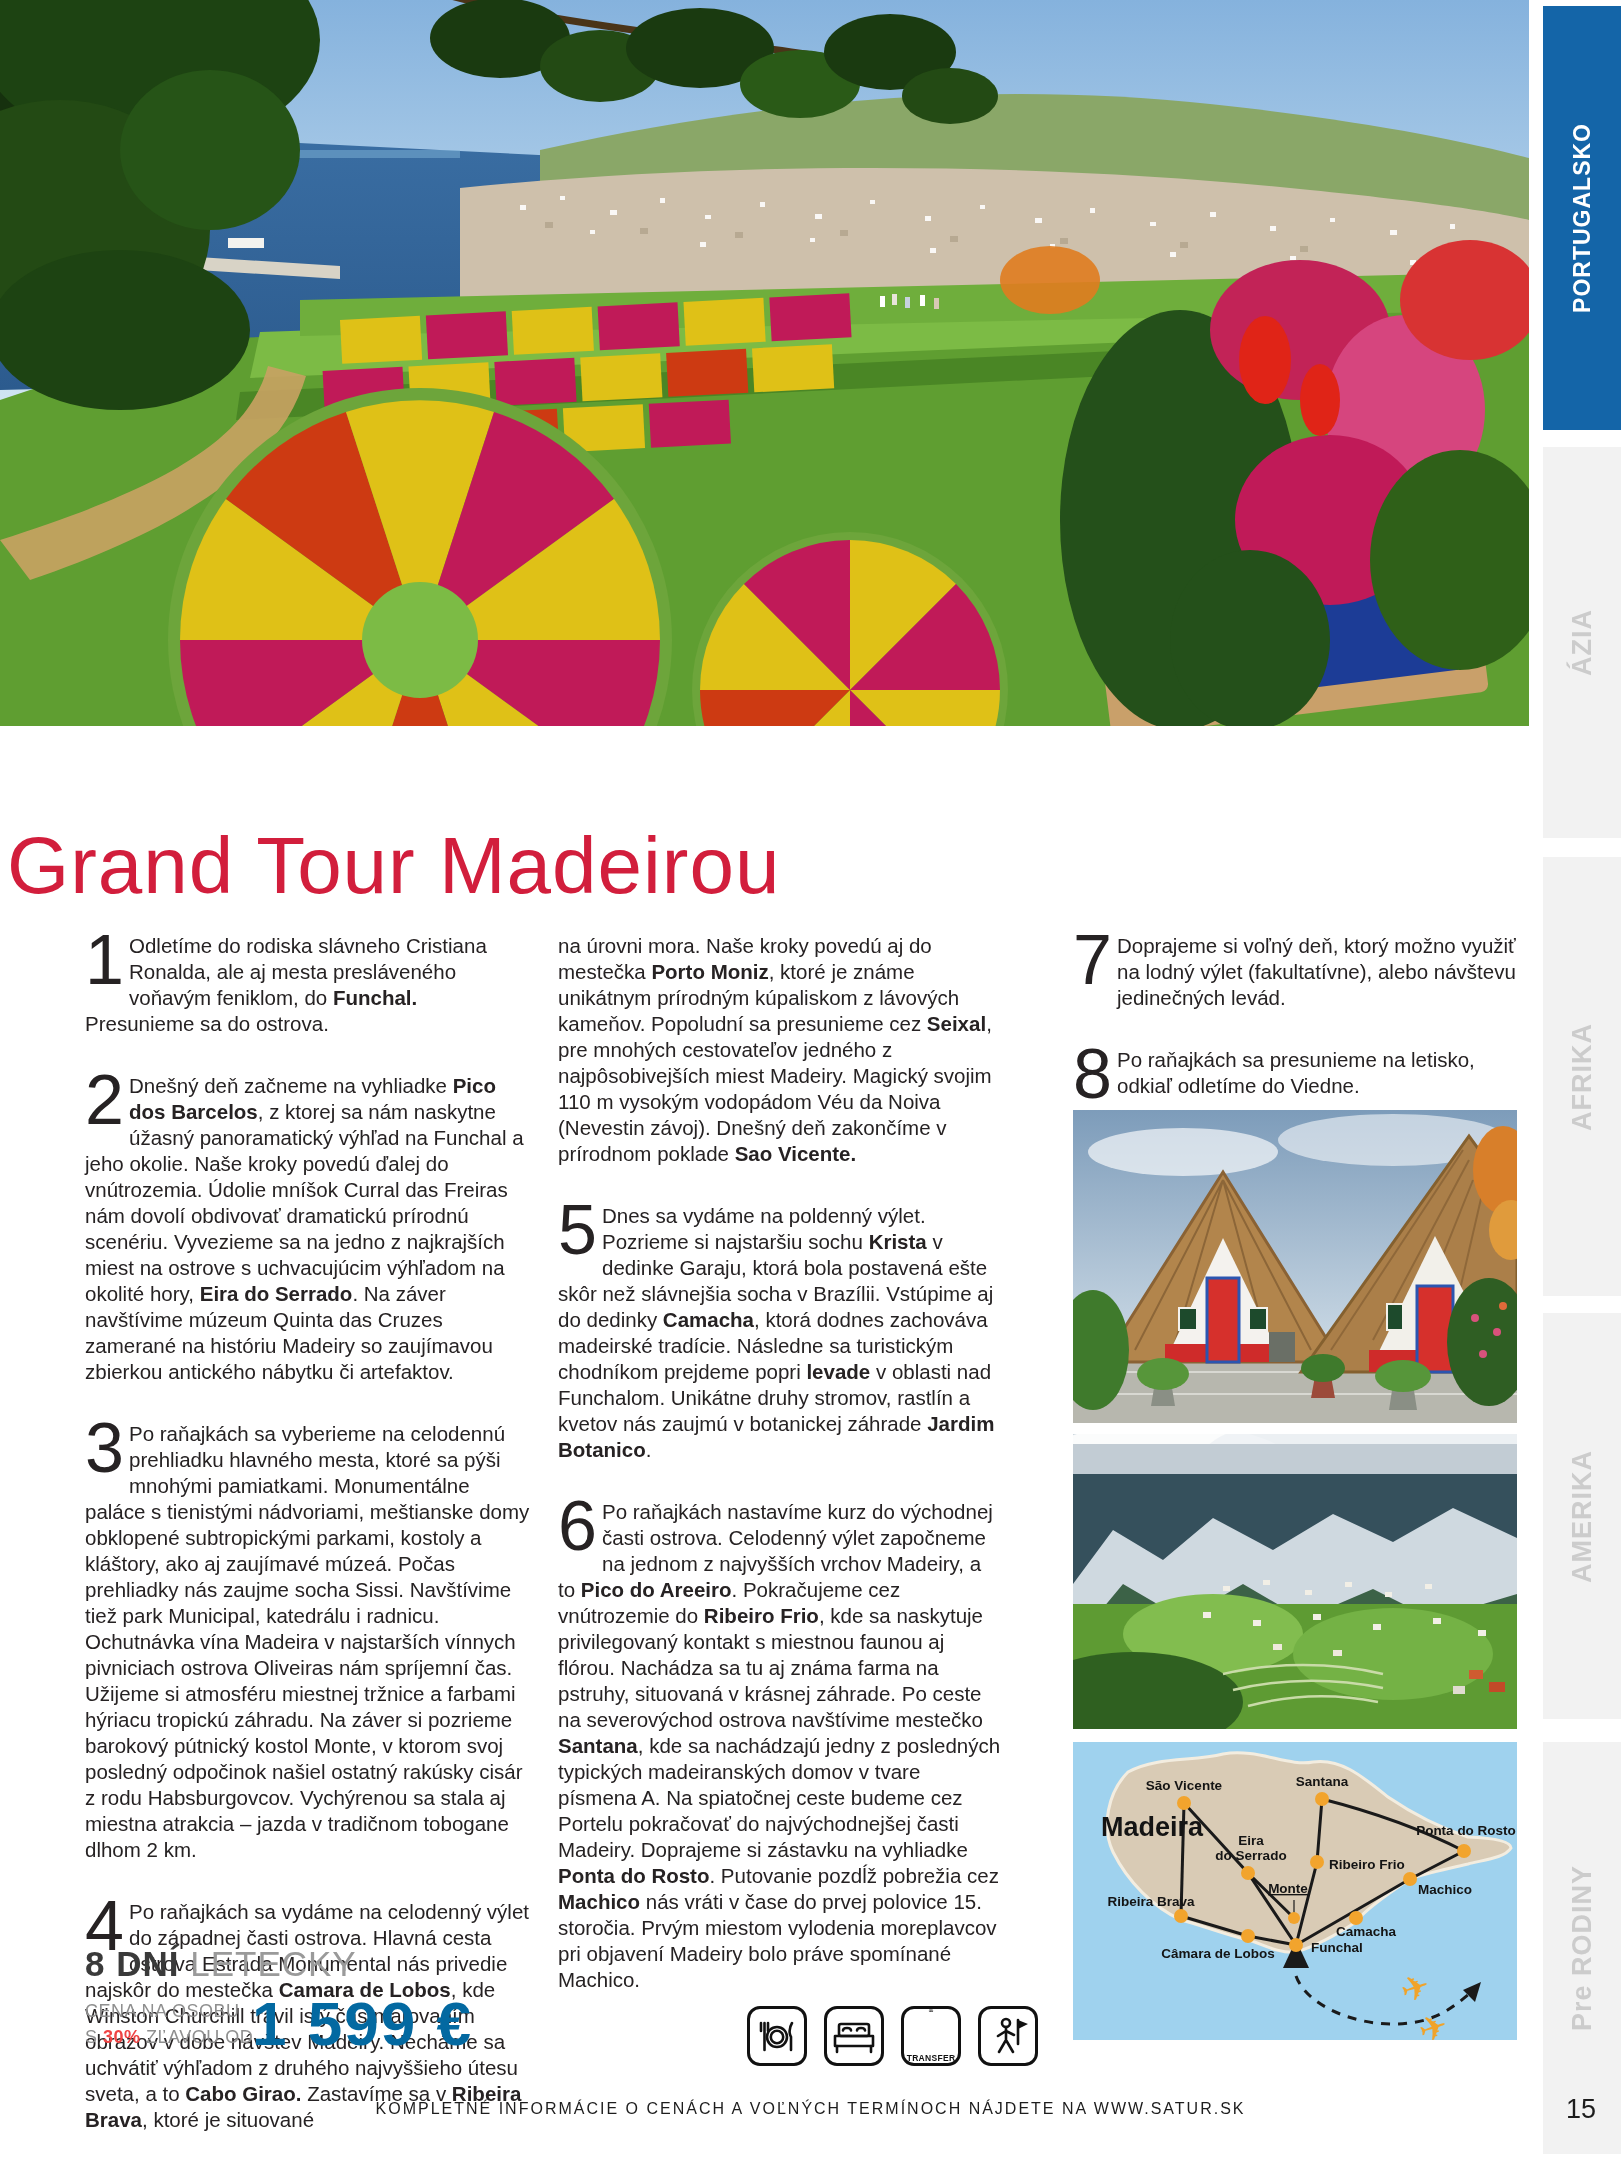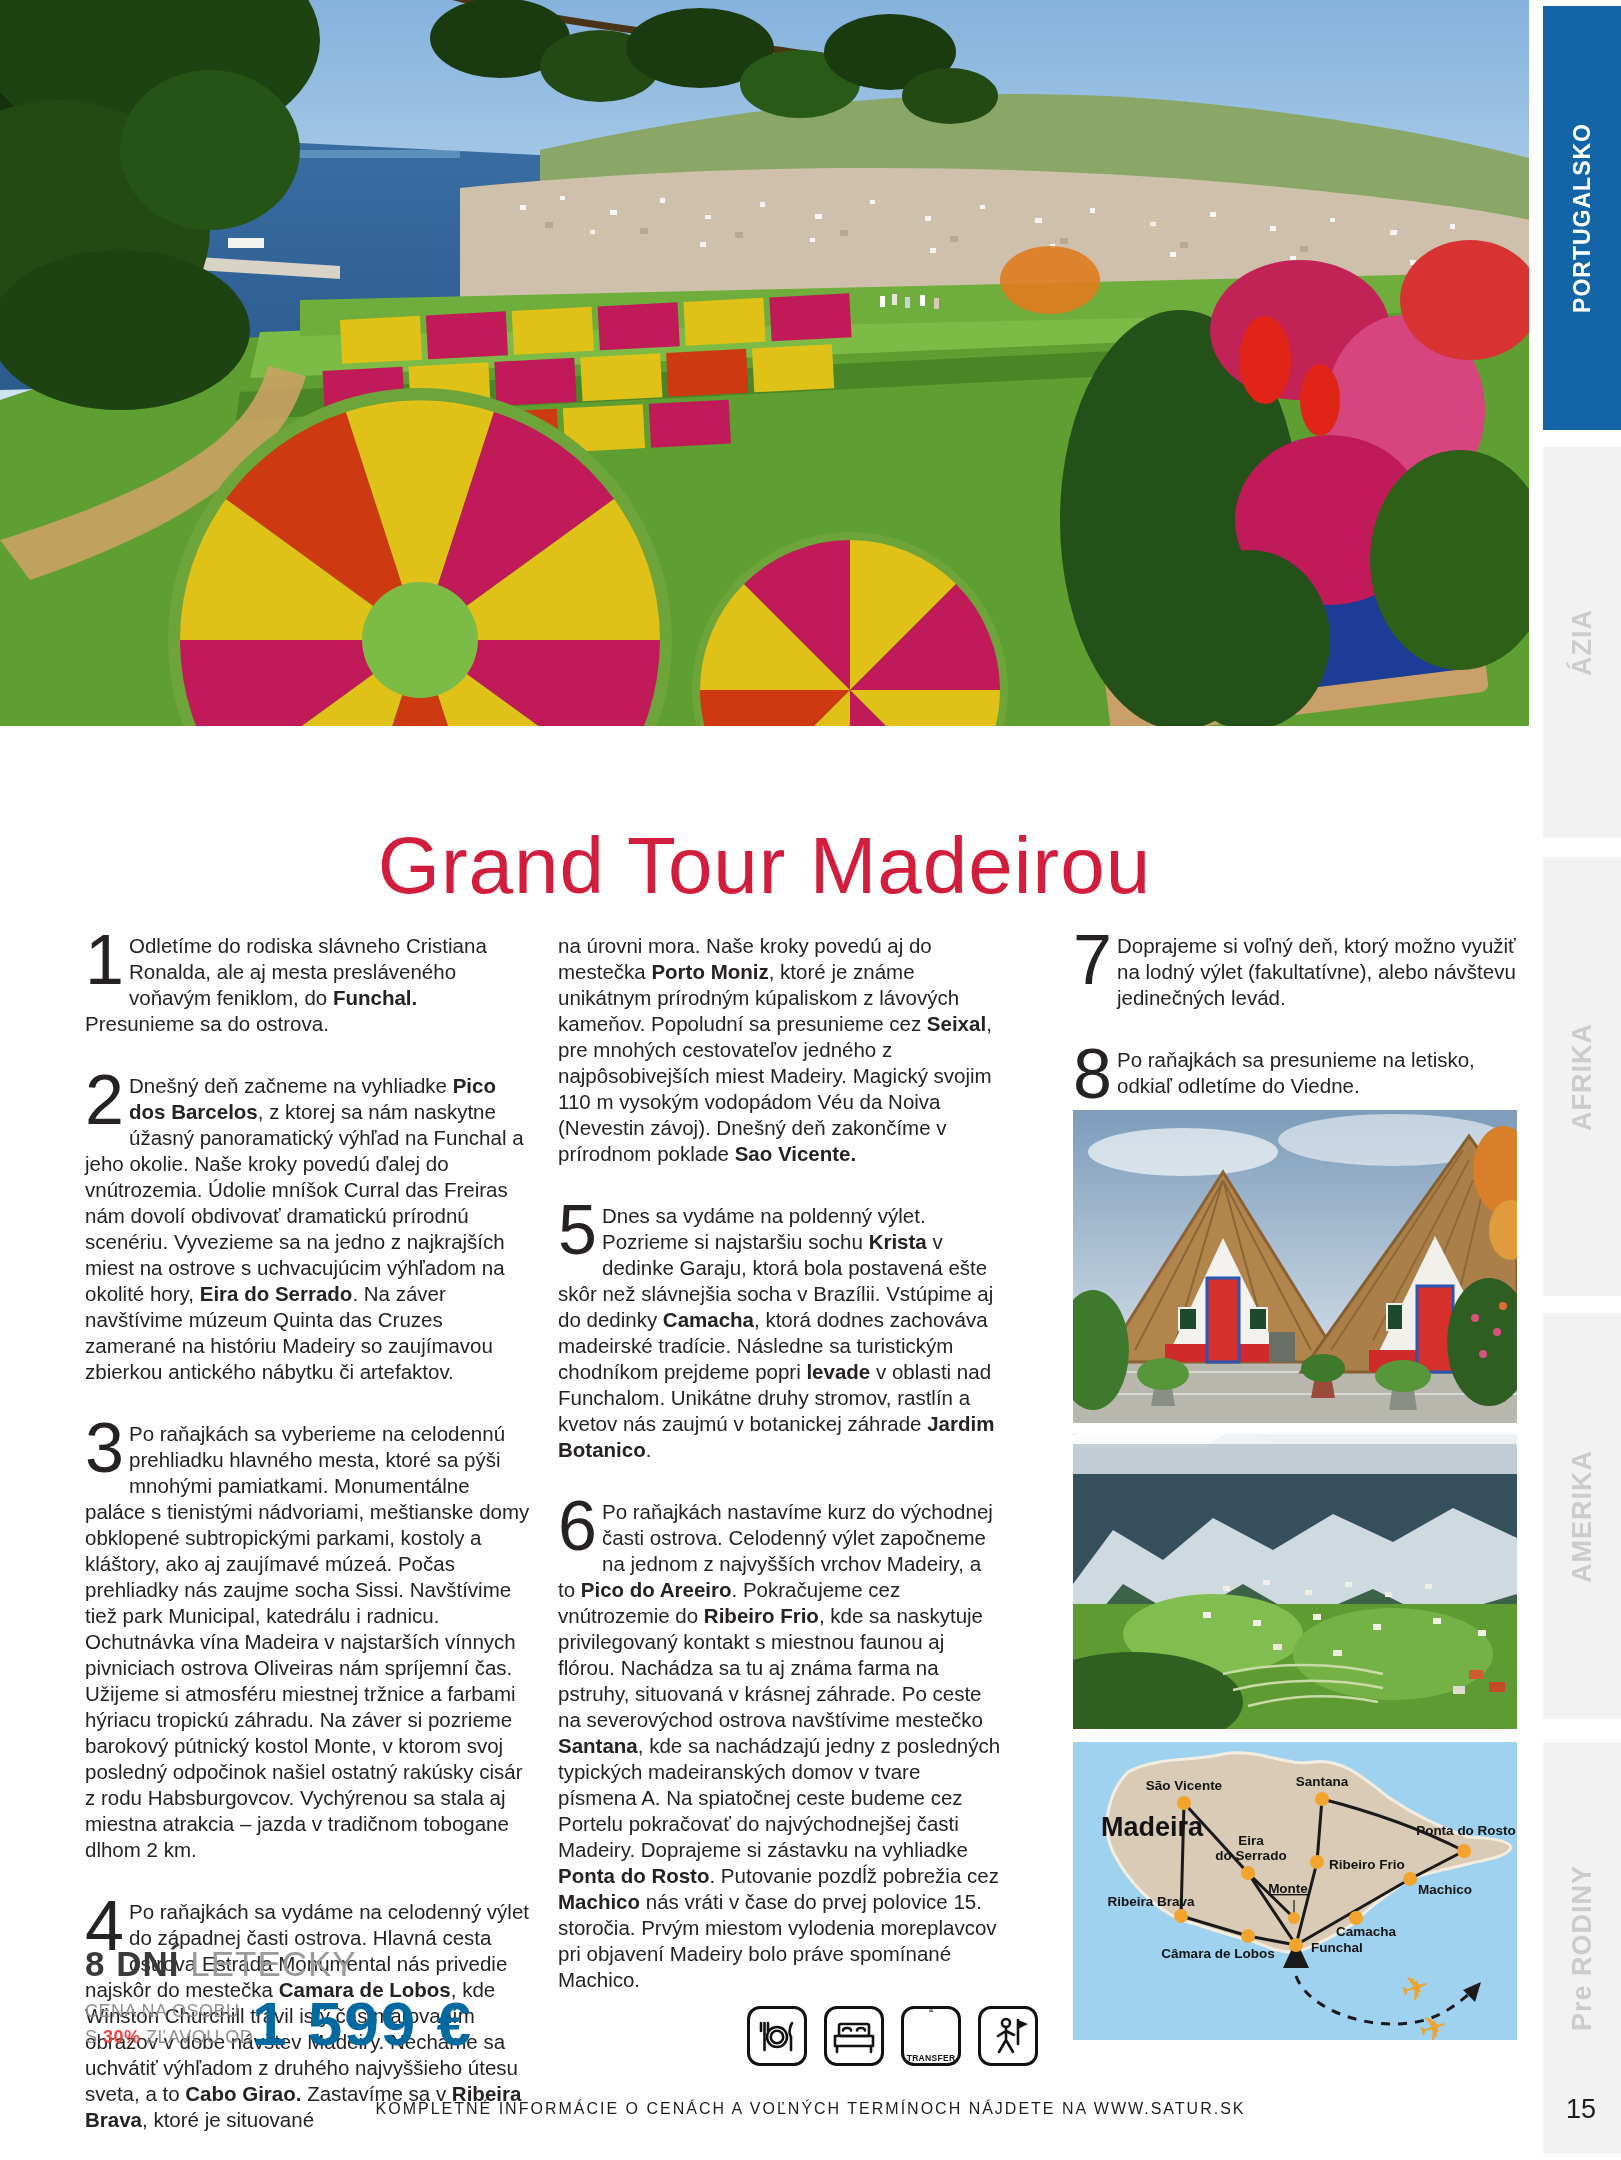--- a/index.html
+++ b/index.html
@@ -12,22 +12,22 @@
 
   
   .tab{position:absolute;left:1543px;width:78px;display:flex;align-items:center;justify-content:center;}
   .tab span{writing-mode:vertical-rl;transform:rotate(180deg);font-weight:700;letter-spacing:1px;white-space:nowrap;}
   .tab-active{background:#1465a8;}
   .tab-active span{color:#ffffff;font-size:23px;}
   .tab-idle{background:#f2f2f2;}
   .tab-idle span{color:#cccccc;font-size:27px;}
 
   
-  .title{position:absolute;left:0;top:766px;width:1529px;text-align:center;
-         font-size:80px;font-weight:300;color:#d21e3c;letter-spacing:1px;}
+  .title{position:absolute;left:0;top:766px;width:1529px;
+         font-size:80px;font-weight:300;color:#d21e3c;letter-spacing:1px;padding-left:7px;}
 
   
   .col{position:absolute;top:933px;font-size:20.5px;line-height:26px;}
   .col-1{left:85px;width:445px;}
   .col-2{left:558px;width:445px;}
   .col-3{left:1073px;width:447px;}
   .day-block{margin:0 0 36px 0;}
   .day-num{float:left;width:44px;font-size:70px;line-height:54px;font-weight:300;
            letter-spacing:-2px;color:#262223;}
   .day-text{margin:0;}

